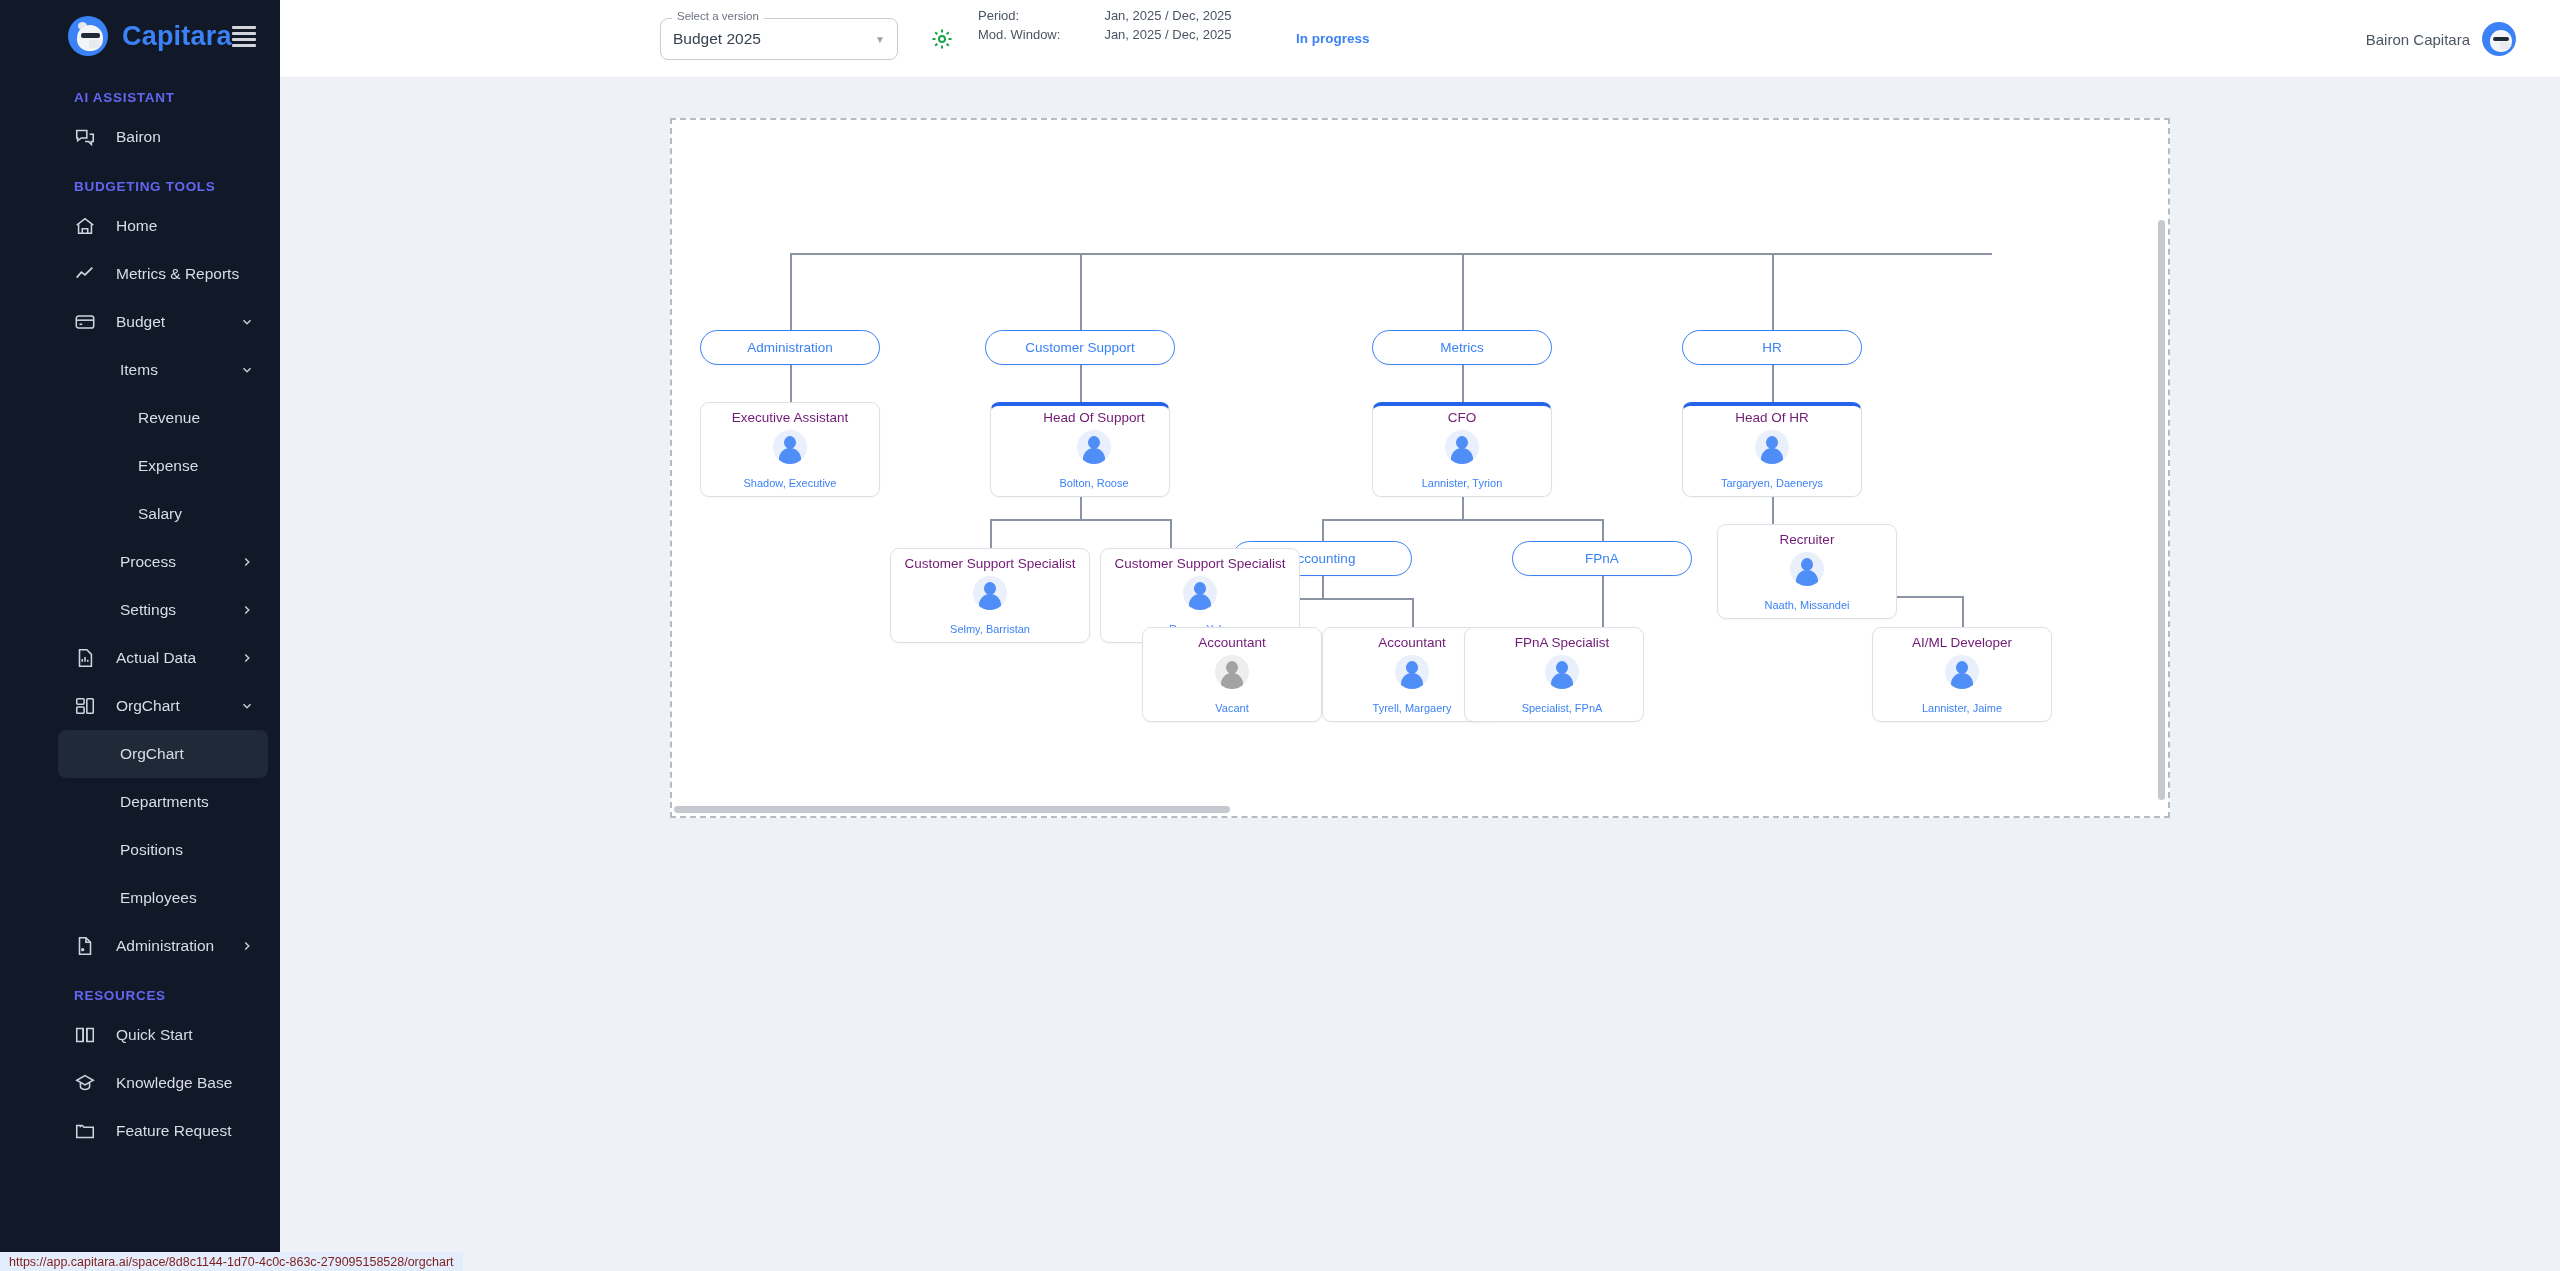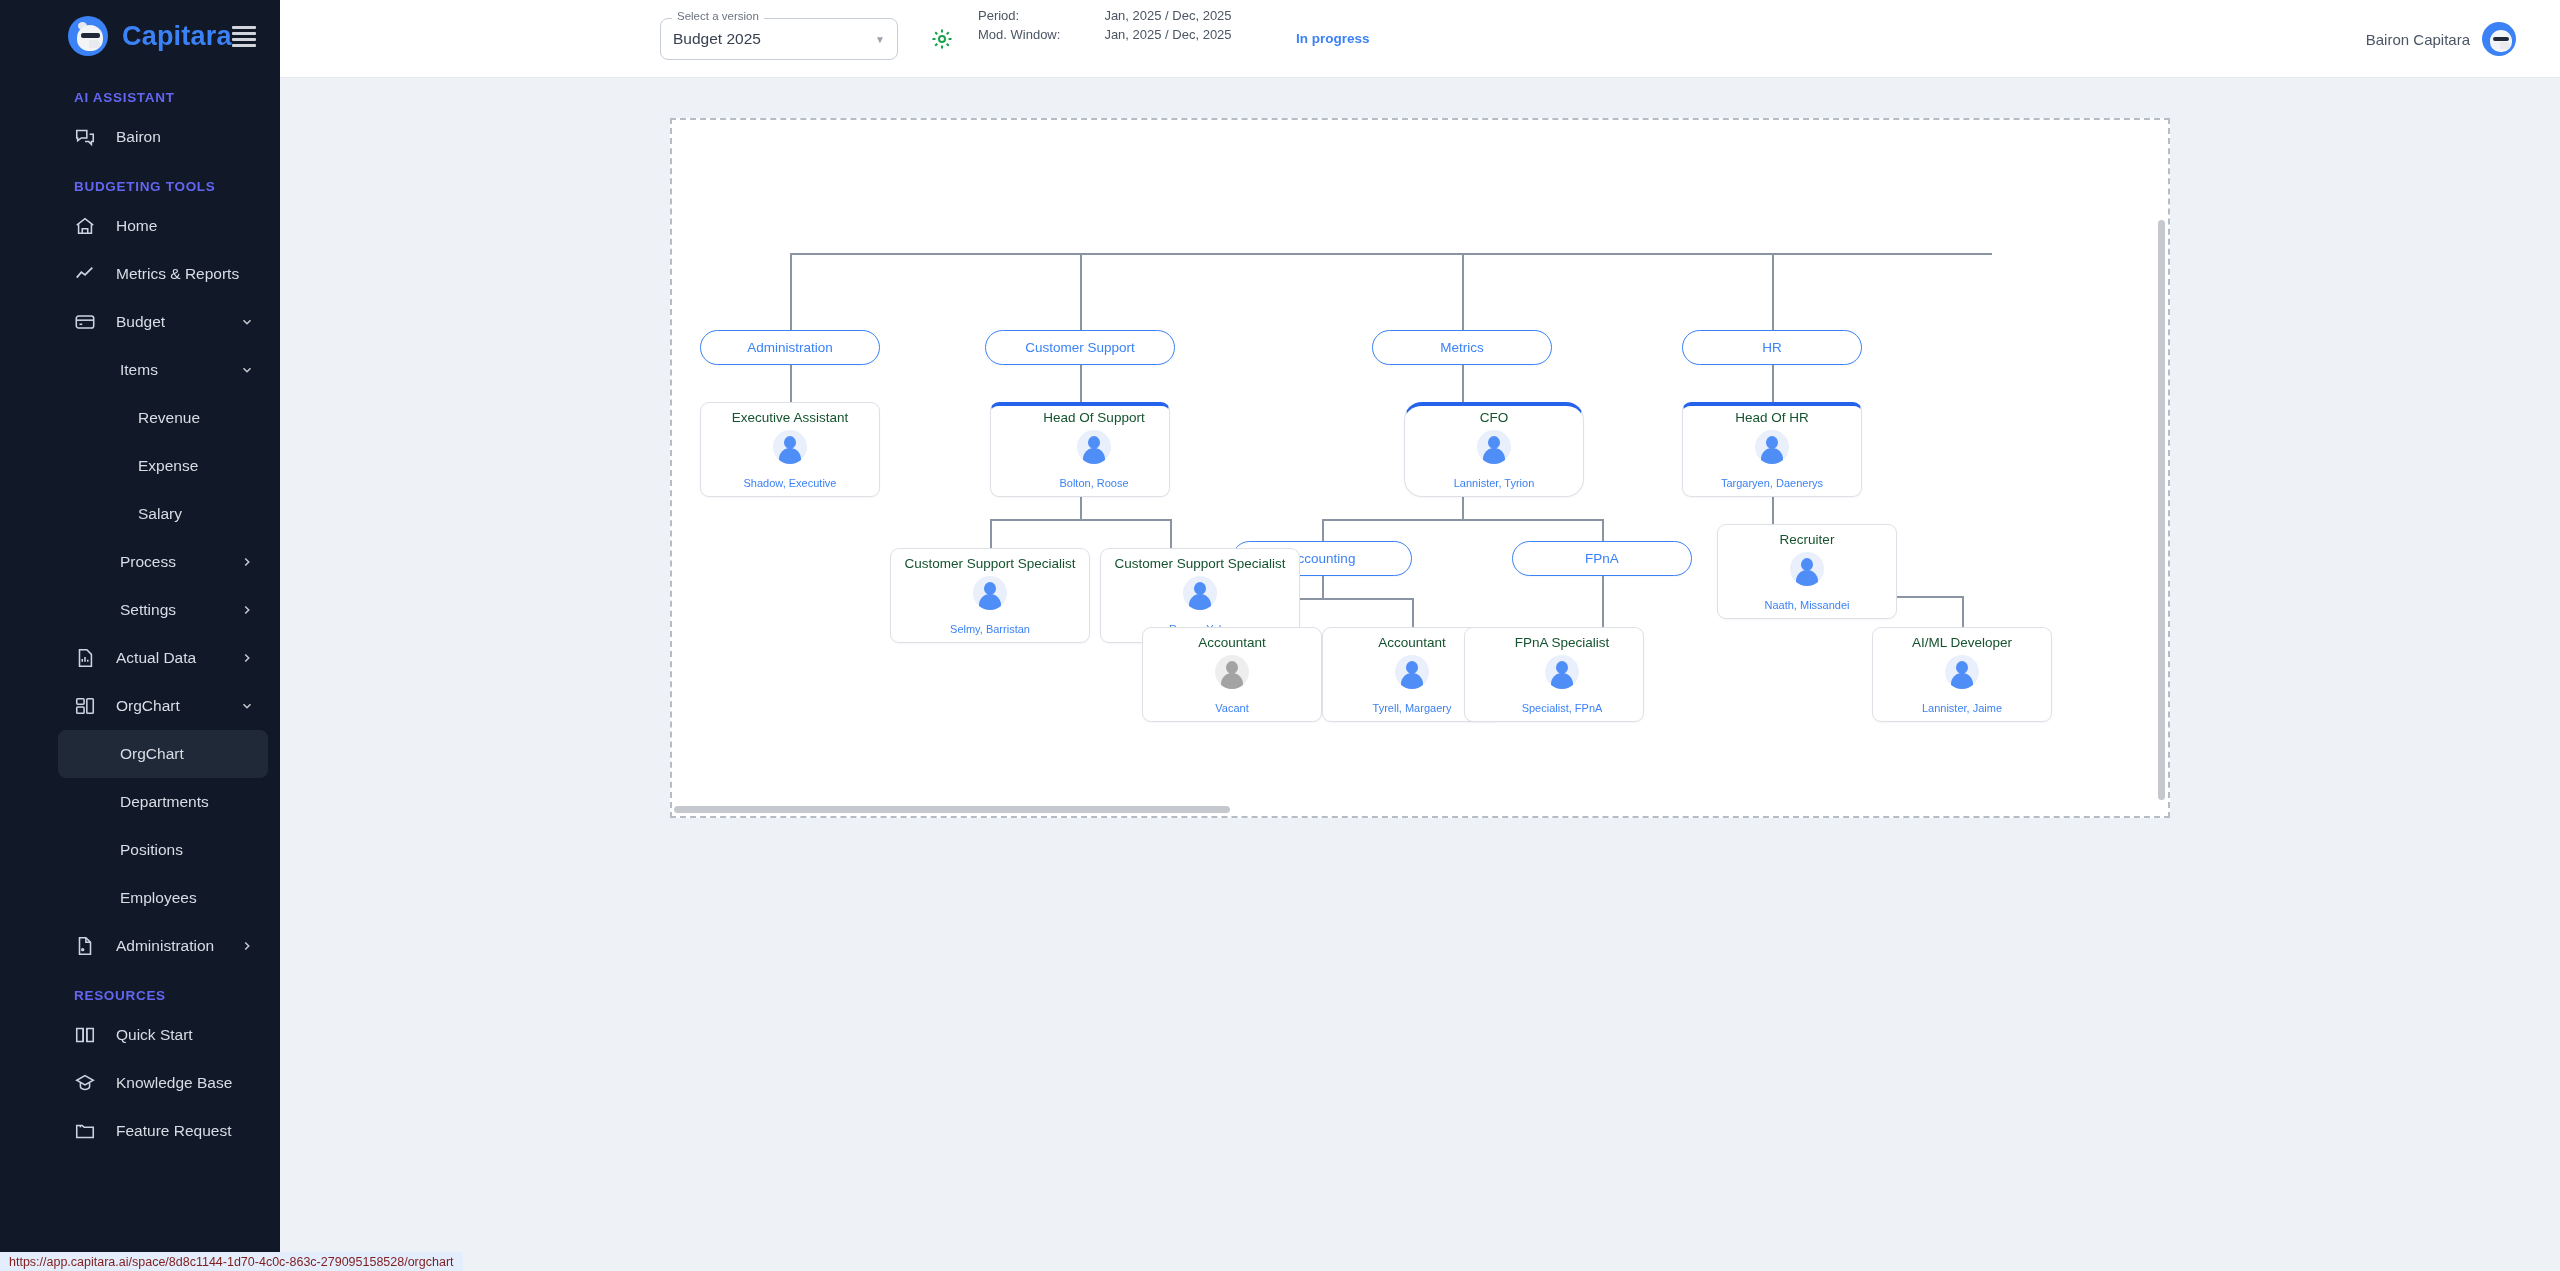--- a/index.html
+++ b/index.html
@@ -160,21 +160,21 @@
     height: 35px; border: 1.6px solid #3b82f6; border-radius: 18px;
     display: flex; align-items: center; justify-content: center;
   }
   .node.dept .dept-lbl { font-size: 13.5px; color: #3b82f6; }
   .node.pos {
     width: 180px; height: 95px; padding-top: 7px;
     display: flex; flex-direction: column; align-items: center;
   }
   .node.pos.hl { border-top: 4px solid #2563eb; padding-top: 4px; }
   .node.pos .ptitle {
-    font-size: 13.5px; color: #14532d; white-space: nowrap;
+    font-size: 13.5px; color: #701a75; white-space: nowrap;
   }
   .node.pos .emp {
     font-size: 11px; color: #3b82f6; margin-top: auto; margin-bottom: 7px;
   }
   .avatar {
     width: 34px; height: 34px; border-radius: 50%;
     background: #e9effb; margin-top: 5px;
     position: relative; overflow: hidden;
   }
   .avatar .hd {
@@ -511,21 +511,21 @@
 
         <div class="node pos hl" style="left:318px; top:282px;padding-left:28px;">
           <span class="ptitle">Head Of Support</span>
           <span class="avatar">
               <span class="hd"></span>
               <span class="bd"></span>
             </span>
           <span class="emp">Bolton, Roose</span>
         </div>
 
-        <div class="node pos hl" style="left:732px; top:282px;border-radius:18px;">
+        <div class="node pos hl" style="left:700px; top:282px;">
           <span class="ptitle">CFO</span>
           <span class="avatar">
               <span class="hd"></span>
               <span class="bd"></span>
             </span>
           <span class="emp">Lannister, Tyrion</span>
         </div>
 
         <div class="node pos hl" style="left:1010px; top:282px;">
           <span class="ptitle">Head Of HR</span>

